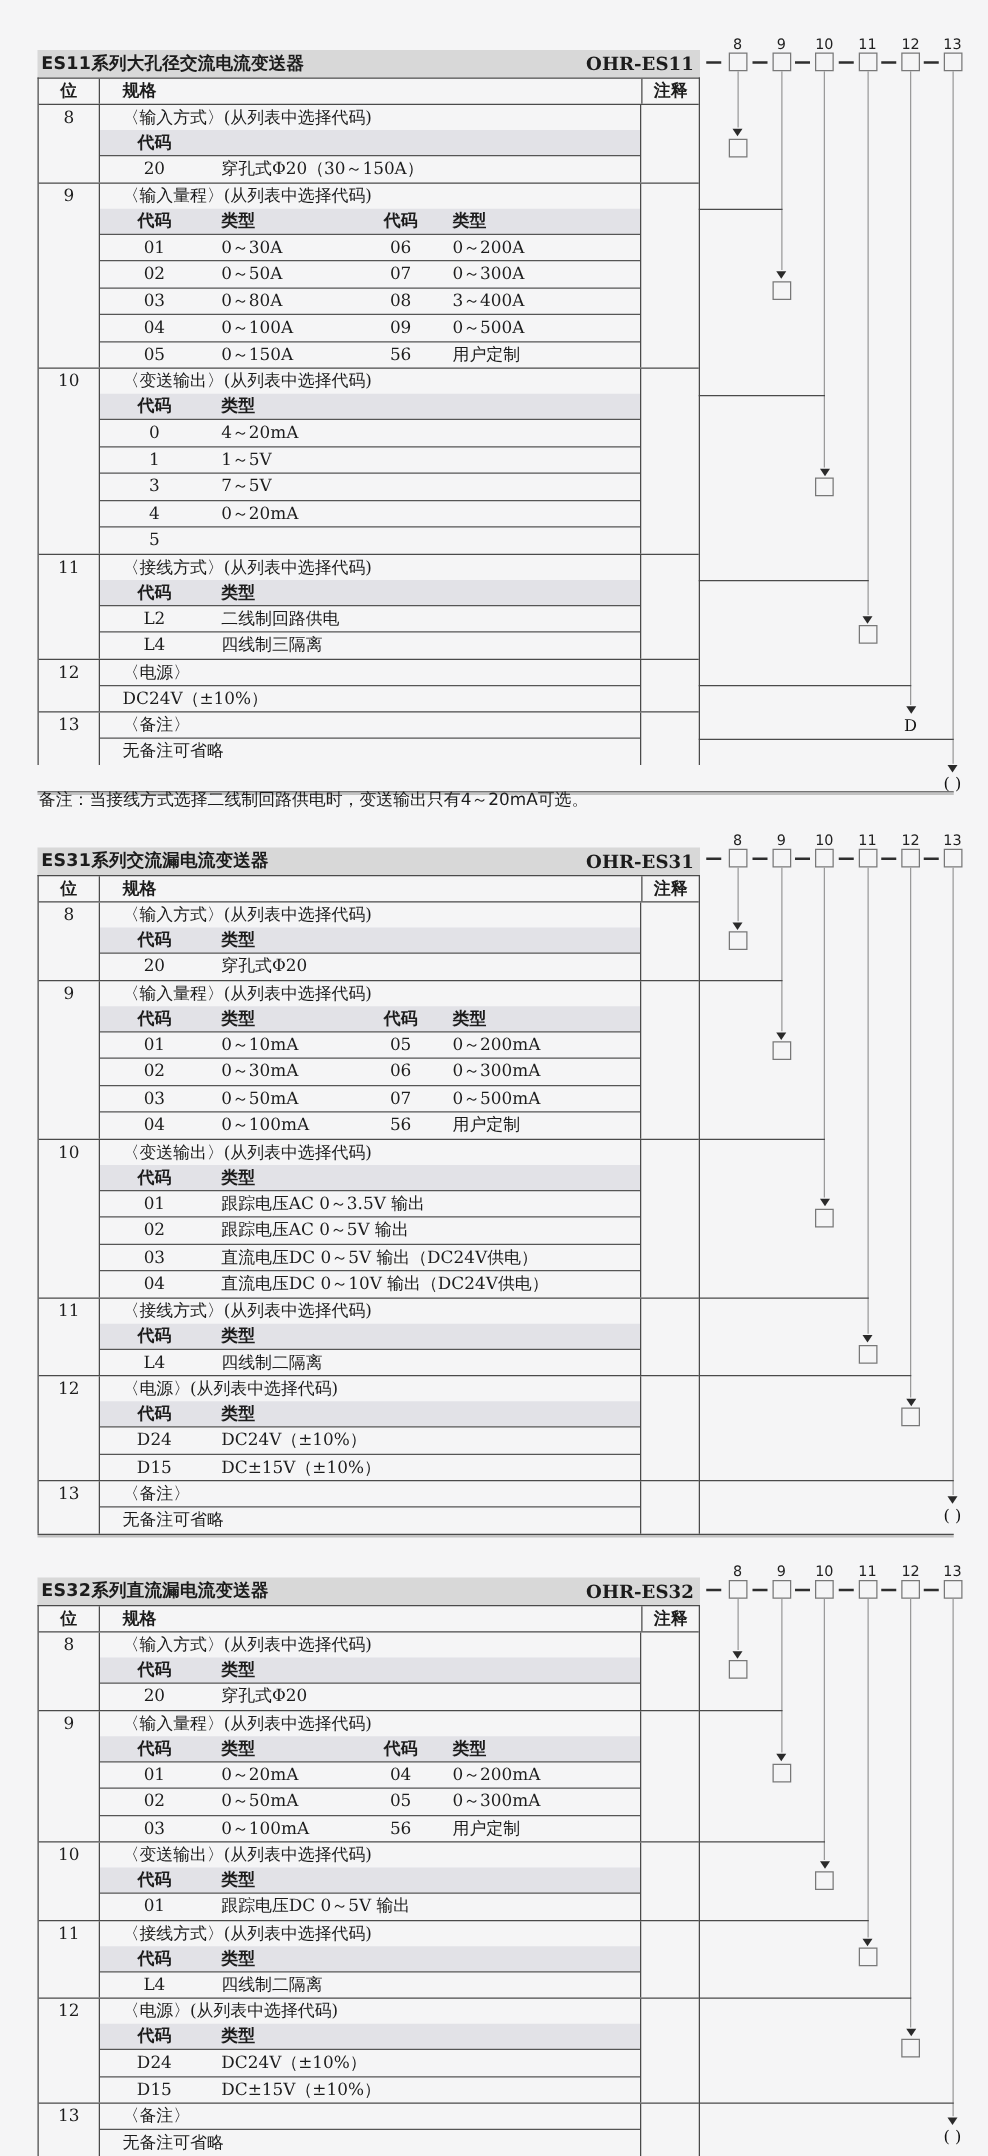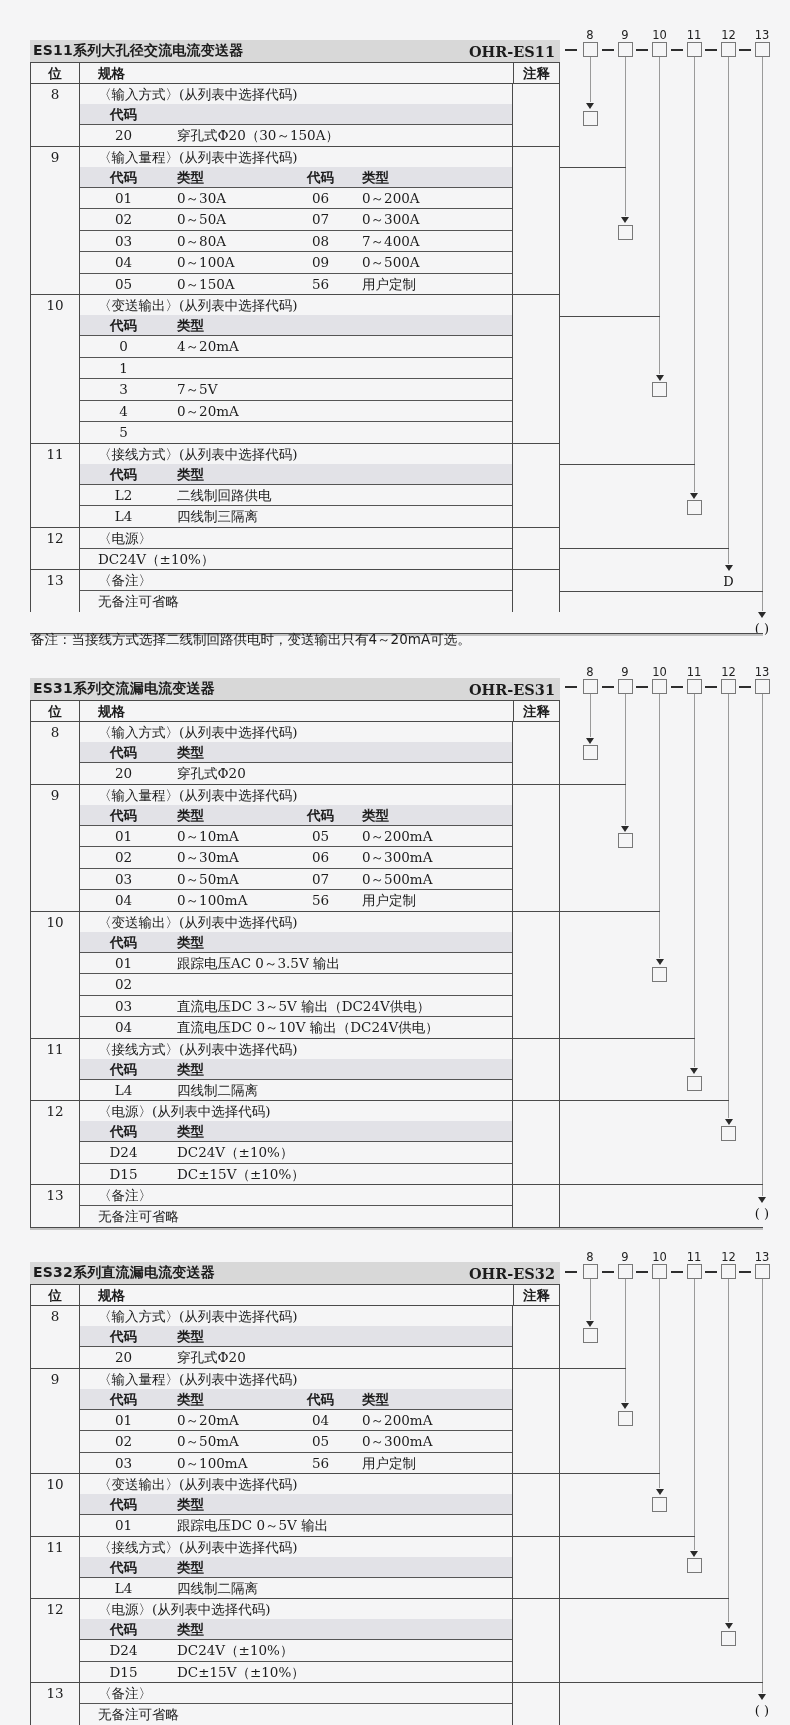--- a/index.html
+++ b/index.html
@@ -110,21 +110,21 @@
           <div class="cline">
             <div class="k1">02</div>
             <div class="v1w">0～50A</div>
             <div class="k2">07</div>
             <div class="v2">0～300A</div>
           </div>
           <div class="cline">
             <div class="k1">03</div>
             <div class="v1w">0～80A</div>
             <div class="k2">08</div>
-            <div class="v2">7～400A</div>
+            <div class="v2">3～400A</div>
           </div>
           <div class="cline">
             <div class="k1">04</div>
             <div class="v1w">0～100A</div>
             <div class="k2">09</div>
             <div class="v2">0～500A</div>
           </div>
           <div class="cline">
             <div class="k1">05</div>
             <div class="v1w">0～150A</div>
@@ -141,20 +141,21 @@
           <div class="gband">
             <div class="k1">代码</div>
             <div class="v1">类型</div>
           </div>
           <div class="cline">
             <div class="k1">0</div>
             <div class="v1">4～20mA</div>
           </div>
           <div class="cline">
             <div class="k1">1</div>
+            <div class="v1">1～5V</div>
           </div>
           <div class="cline">
             <div class="k1">3</div>
             <div class="v1">7～5V</div>
           </div>
           <div class="cline">
             <div class="k1">4</div>
             <div class="v1">0～20mA</div>
           </div>
           <div class="cline">
@@ -319,24 +320,25 @@
           <div class="gband">
             <div class="k1">代码</div>
             <div class="v1">类型</div>
           </div>
           <div class="cline">
             <div class="k1">01</div>
             <div class="v1">跟踪电压AC 0～3.5V 输出</div>
           </div>
           <div class="cline">
             <div class="k1">02</div>
+            <div class="v1">跟踪电压AC 0～5V 输出</div>
           </div>
           <div class="cline">
             <div class="k1">03</div>
-            <div class="v1">直流电压DC 3～5V 输出（DC24V供电）</div>
+            <div class="v1">直流电压DC 0～5V 输出（DC24V供电）</div>
           </div>
           <div class="cline">
             <div class="k1">04</div>
             <div class="v1">直流电压DC 0～10V 输出（DC24V供电）</div>
           </div>
         </div>
         <div class="cnote"></div>
       </div>
       <div class="trow">
         <div class="cpos">11</div>

